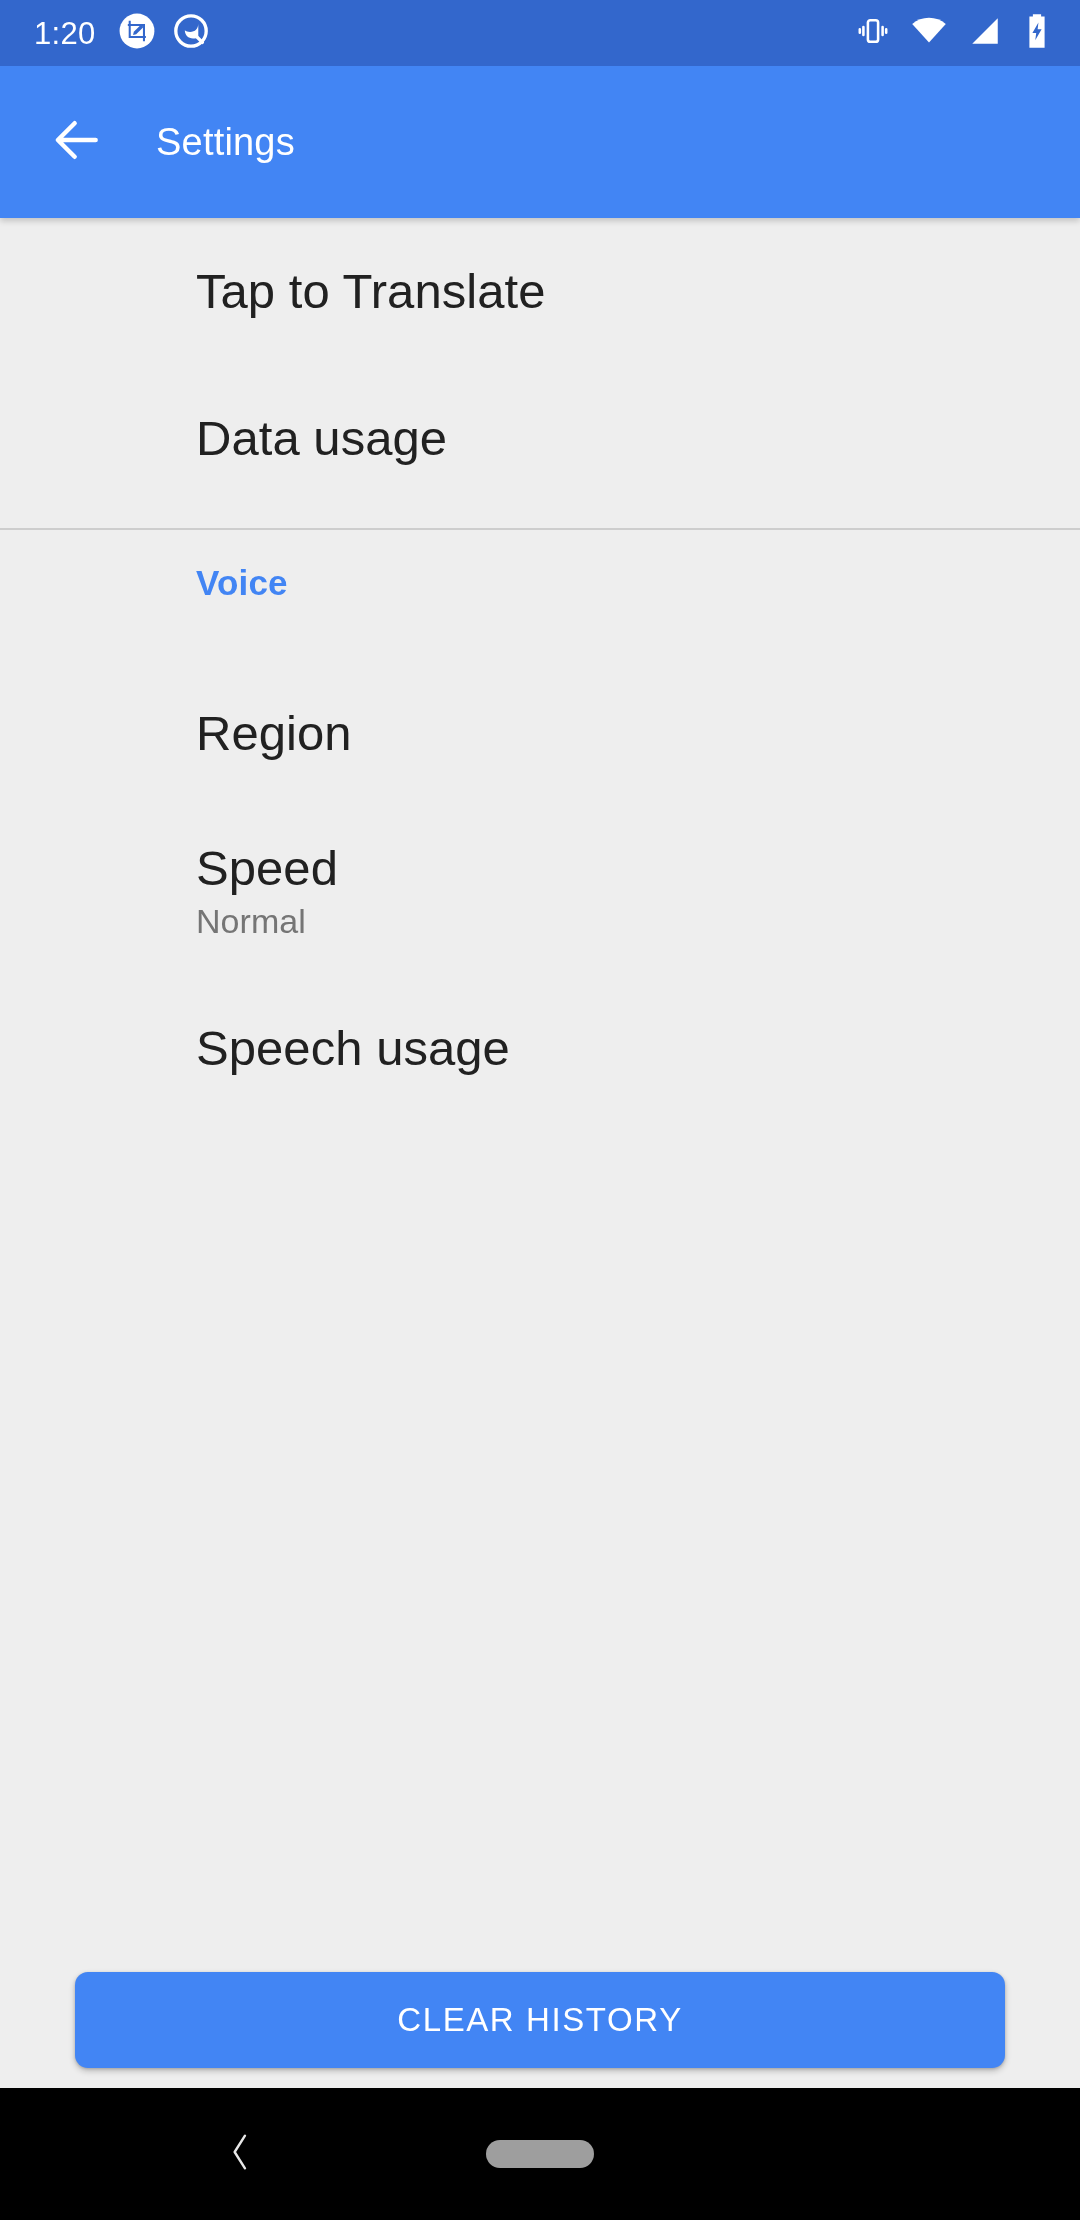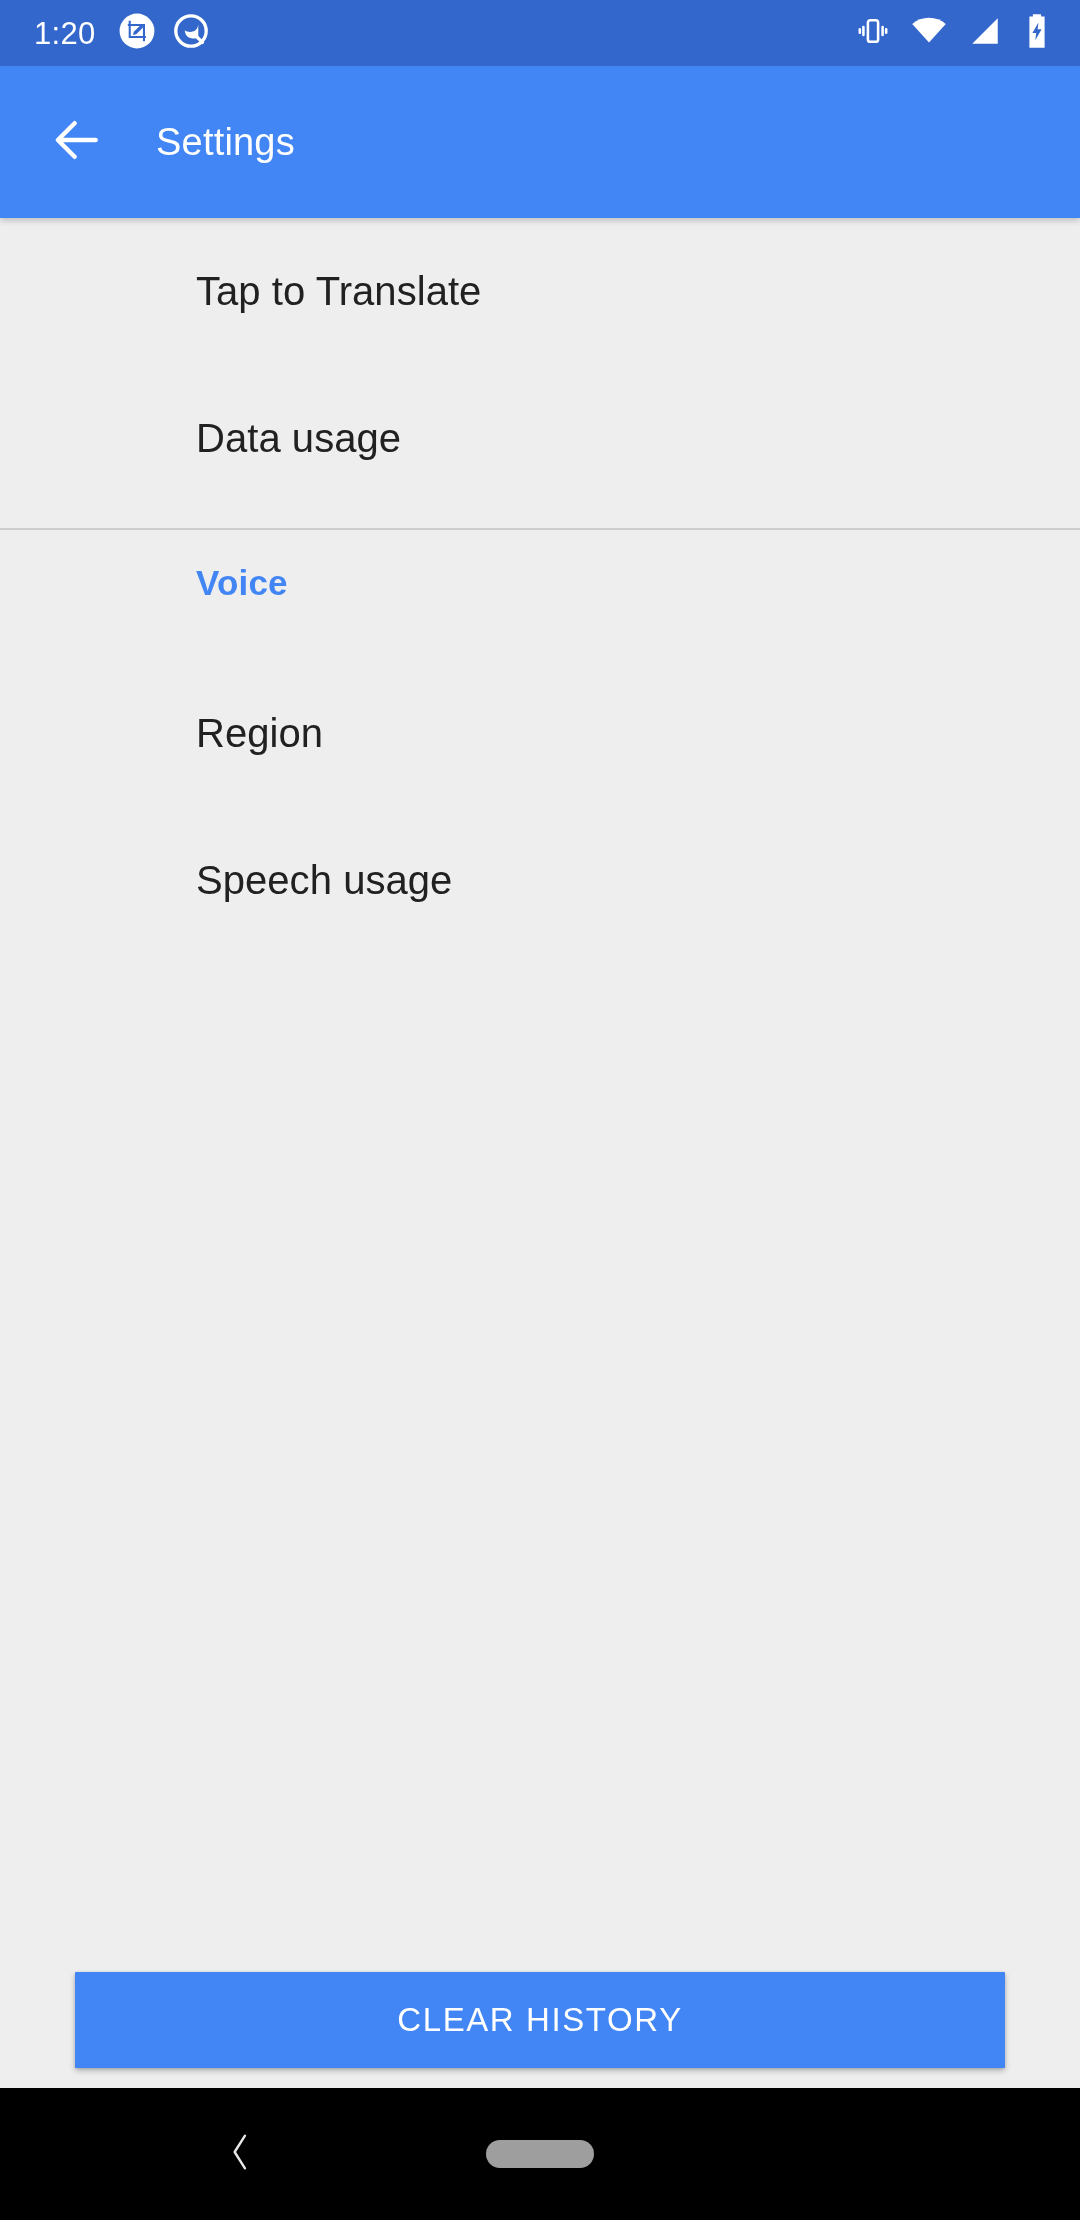--- a/index.html
+++ b/index.html
@@ -70,21 +70,21 @@
     background:#EEEEEE;
     overflow:hidden;
   }
   .pref-item {
     height:147px;
     padding-left:196px;
     display:flex; flex-direction:column; justify-content:center;
     cursor:pointer;
   }
   .pref-title {
-    font-size:40px;
+    font-size:49px;
     color:#212121;
     line-height:1.12;
     letter-spacing:0.05px;
   }
   .pref-summary {
     font-size:34px;
     color:#757575;
     line-height:1.15;
     margin-top:7px;
     letter-spacing:0.05px;
@@ -113,21 +113,21 @@
 
   
   #clear-history-button {
     position:absolute;
     left:75px;
     top:1972px;
     width:930px;
     height:96px;
     background:#4285F4;
     border:none;
-    border-radius:1px;
+    border-radius:13px;
     color:#FFFFFF;
     font-family:"Liberation Sans", sans-serif;
     font-size:33px;
     font-weight:500;
     letter-spacing:1.6px;
     cursor:pointer;
     box-shadow:0 3px 6px rgba(0,0,0,0.22), 0 1px 3px rgba(0,0,0,0.16);
     z-index:20;
   }
 
@@ -236,20 +236,24 @@
     <div id="section-divider"></div>
 
     <div id="voice-header">
       <span id="voice-header-label">Voice</span>
     </div>
 
     <div class="pref-item">
       <div class="pref-title">Region</div>
     </div>
 
+    <div class="pref-item two-line">
+      <div class="pref-title">Speed</div>
+      <div class="pref-summary">Normal</div>
+    </div>
 
     <div class="pref-item">
       <div class="pref-title">Speech usage</div>
     </div>
 
   </div>
 
   <button id="clear-history-button">CLEAR HISTORY</button>
 
   <div id="nav-bar">

